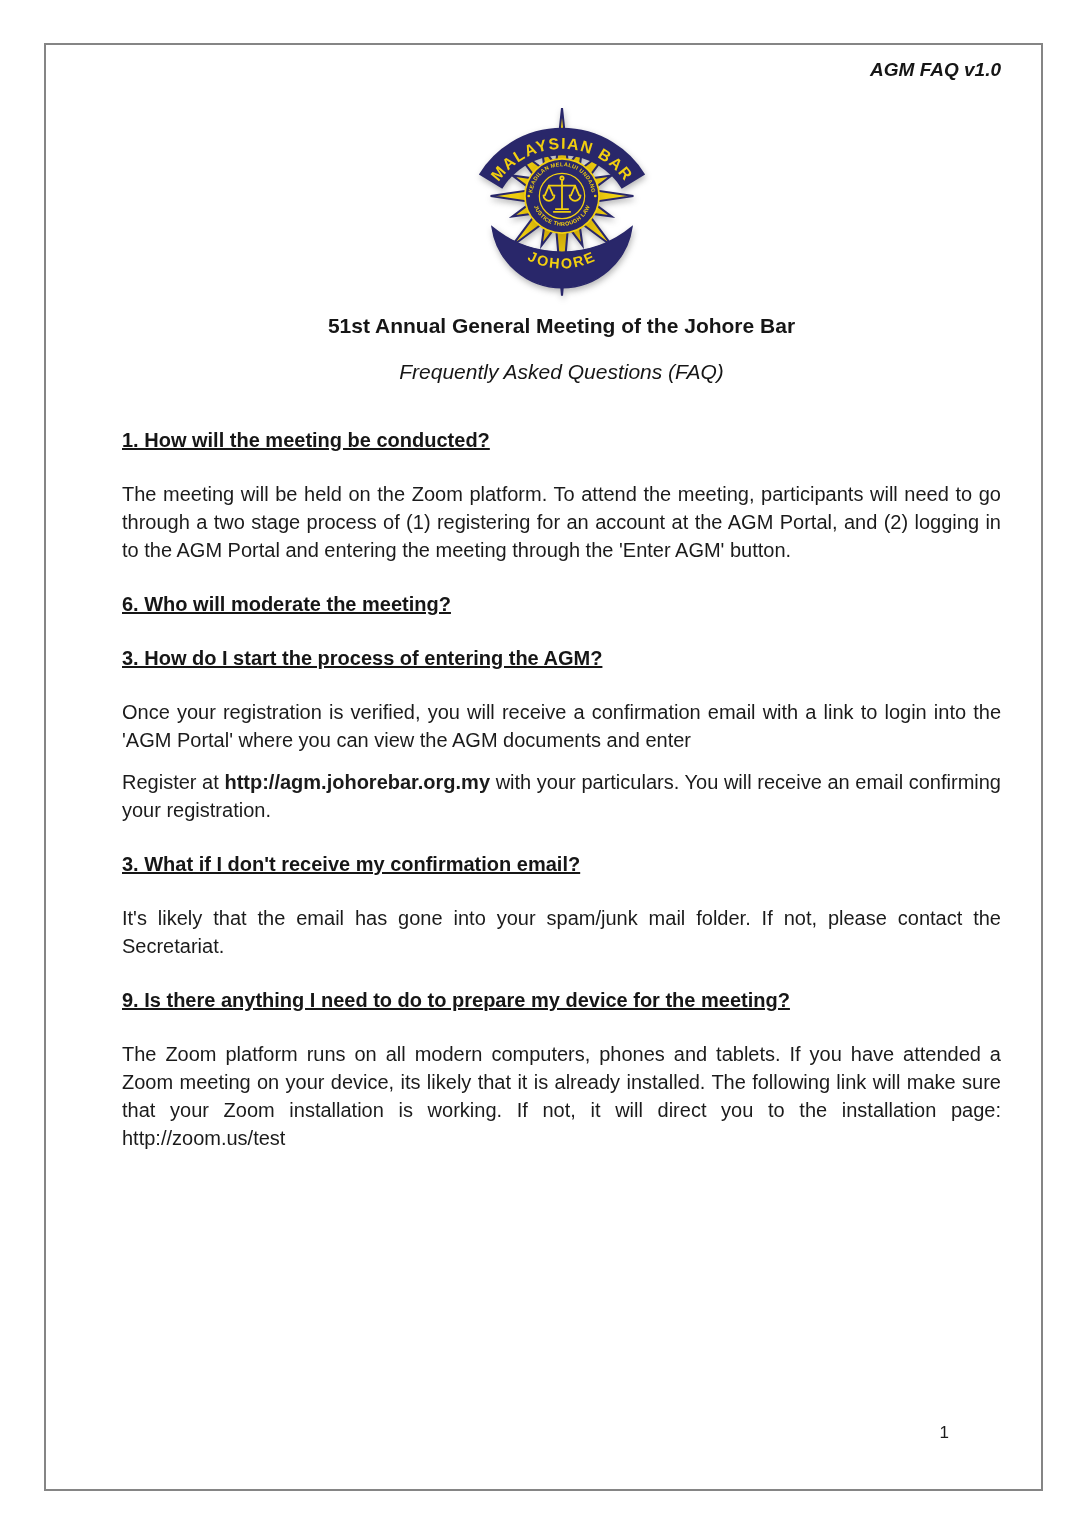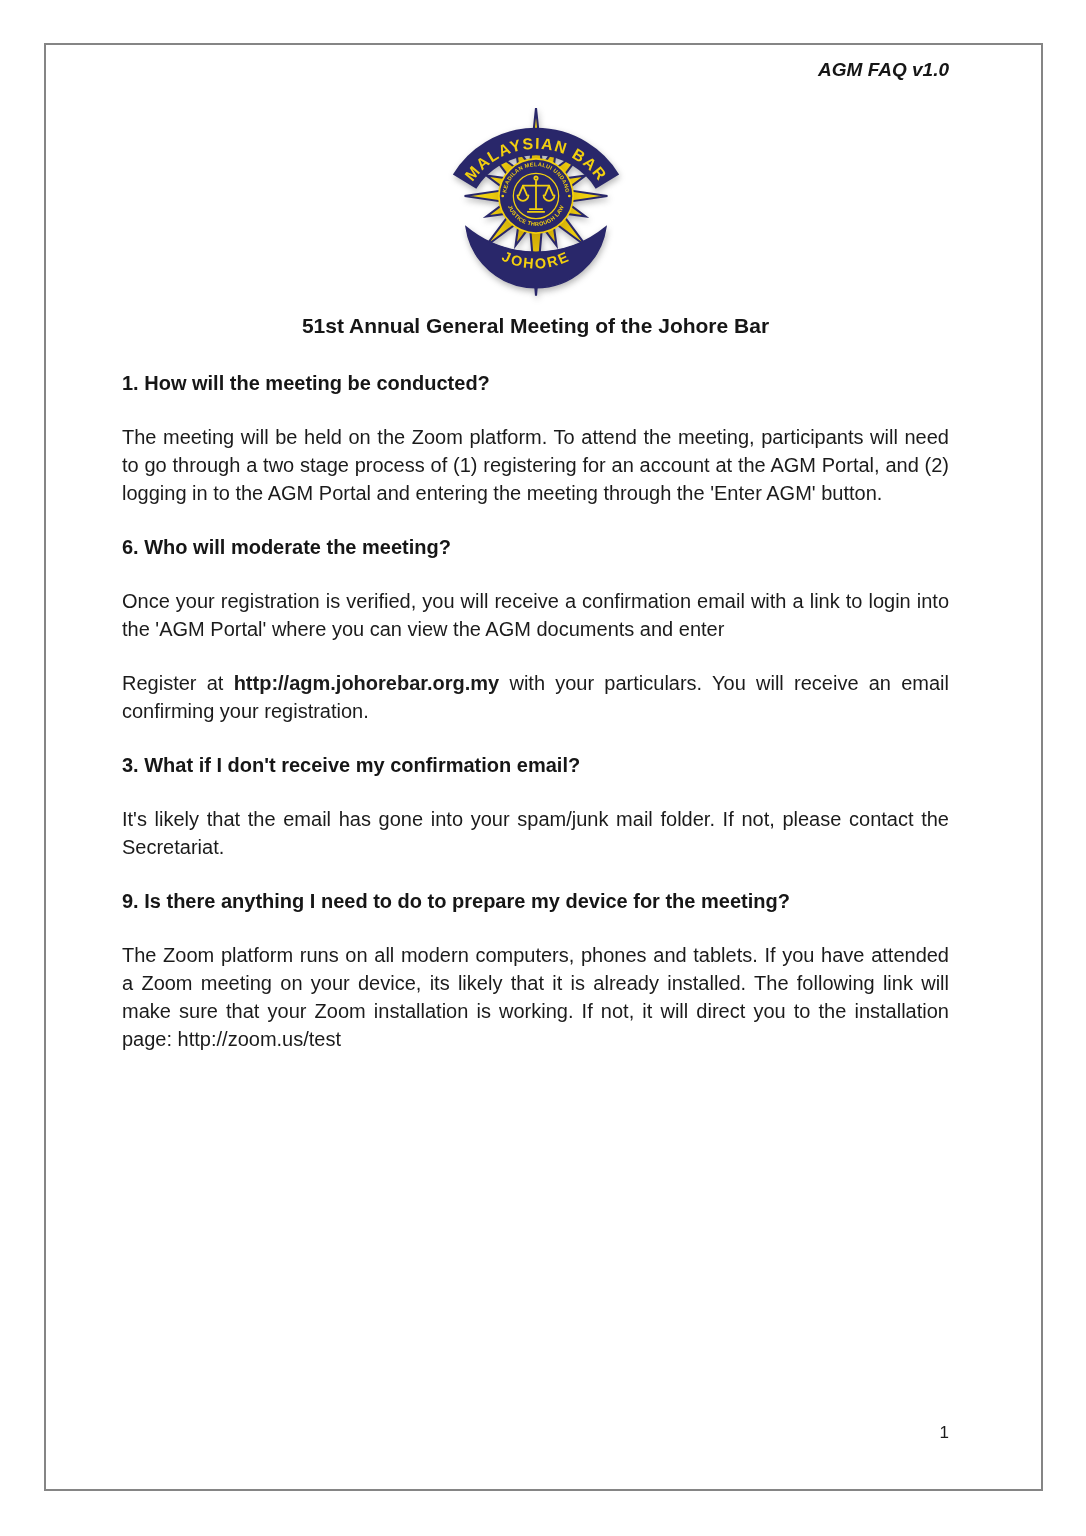--- a/index.html
+++ b/index.html
@@ -4,42 +4,42 @@
 <style>
   html,body{margin:0;padding:0;}
   body{
     width:1086px;height:1536px;position:relative;background:#ffffff;
     font-family:"Liberation Sans","DejaVu Sans",sans-serif;color:#1b1b1b;
     overflow:hidden;
   }
   .sheet{
     position:absolute;left:44px;top:43px;width:999px;height:1448px;
     border:2px solid #858585;box-sizing:border-box;
-    padding:14px 92px 0 76px;background:#ffffff;
+    padding:14px 40px 0 76px;background:#ffffff;
   }
   .header-note{
     text-align:right;font-style:italic;font-weight:bold;
     font-size:19px;line-height:22px;color:#161616;
   }
   .logo-wrap{text-align:center;margin-top:12px;height:208px;}
   svg.logo{filter:drop-shadow(1px 3px 3px rgba(90,90,90,0.45));}
   h1.title{
     font-size:21px;line-height:34px;font-weight:bold;text-align:center;
     margin:8px 0 0 0;color:#161616;
   }
   .subtitle{
     font-size:21px;line-height:25px;font-style:italic;text-align:center;
     margin:16px 0 42px 0;color:#161616;
   }
   .faq h3{
     font-size:20px;line-height:28px;font-weight:bold;
-    margin:26px 0;color:#161616;
+    margin:26px 0;color:#161616;text-decoration:underline;
   }
   .faq p{
-    font-size:20px;line-height:28px;margin:26px 0;
+    font-size:20px;line-height:28px;margin:14px 0;
     text-align:justify;color:#1b1b1b;
   }
   .faq p .b{font-weight:bold;}
   .page-number{
     position:absolute;right:92px;bottom:46px;font-size:17px;color:#1b1b1b;
   }
 </style>
 </head>
 <body>
 
@@ -94,25 +94,27 @@
         <line x1="19" y1="-15" x2="25" y2="-1"></line>
         <line x1="19" y1="-15" x2="13" y2="-1"></line>
         <path d="M 11 -1 A 8 8 0 0 0 27 -1"></path>
         <line x1="-9" y1="19" x2="9" y2="19"></line>
         <line x1="-12" y1="23" x2="12" y2="23"></line>
       </g>
     </svg>
   </div>
 
   <h1 class="title">51st Annual General Meeting of the Johore Bar</h1>
+  <div class="subtitle">Frequently Asked Questions (FAQ)</div>
 
   <div class="faq" id="faq-list">
       <h3>1. How will the meeting be conducted?</h3>
       <p><span>The meeting will be held on the Zoom platform. To attend the meeting, participants will need to go through a two stage process of (1) registering for an account at the AGM Portal, and (2) logging in to the AGM Portal and entering the meeting through the 'Enter AGM' button.</span></p>
       <h3>6. Who will moderate the meeting?</h3>
+      <h3>3. How do I start the process of entering the AGM?</h3>
       <p><span>Once your registration is verified, you will receive a confirmation email with a link to login into the 'AGM Portal' where you can view the AGM documents and enter</span></p>
       <p><span>Register at </span><span class="b">http://agm.johorebar.org.my</span><span> with your particulars. You will receive an email confirming your registration.</span></p>
       <h3>3. What if I don't receive my confirmation email?</h3>
       <p><span>It's likely that the email has gone into your spam/junk mail folder. If not, please contact the Secretariat.</span></p>
       <h3>9. Is there anything I need to do to prepare my device for the meeting?</h3>
       <p><span>The Zoom platform runs on all modern computers, phones and tablets. If you have attended a Zoom meeting on your device, its likely that it is already installed. The following link will make sure that your Zoom installation is working. If not, it will direct you to the installation page: http://zoom.us/test</span></p>
     </div>
 
   <div class="page-number">1</div>
 </div>

